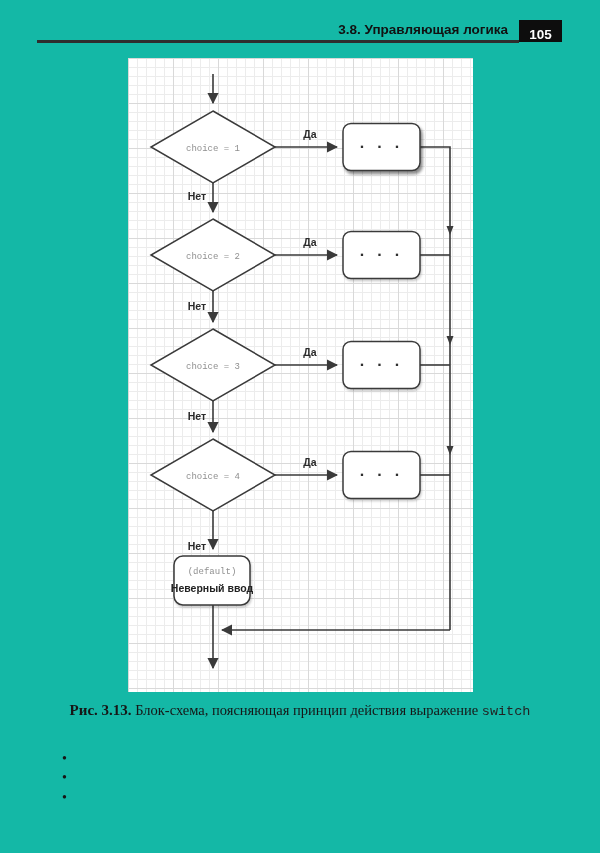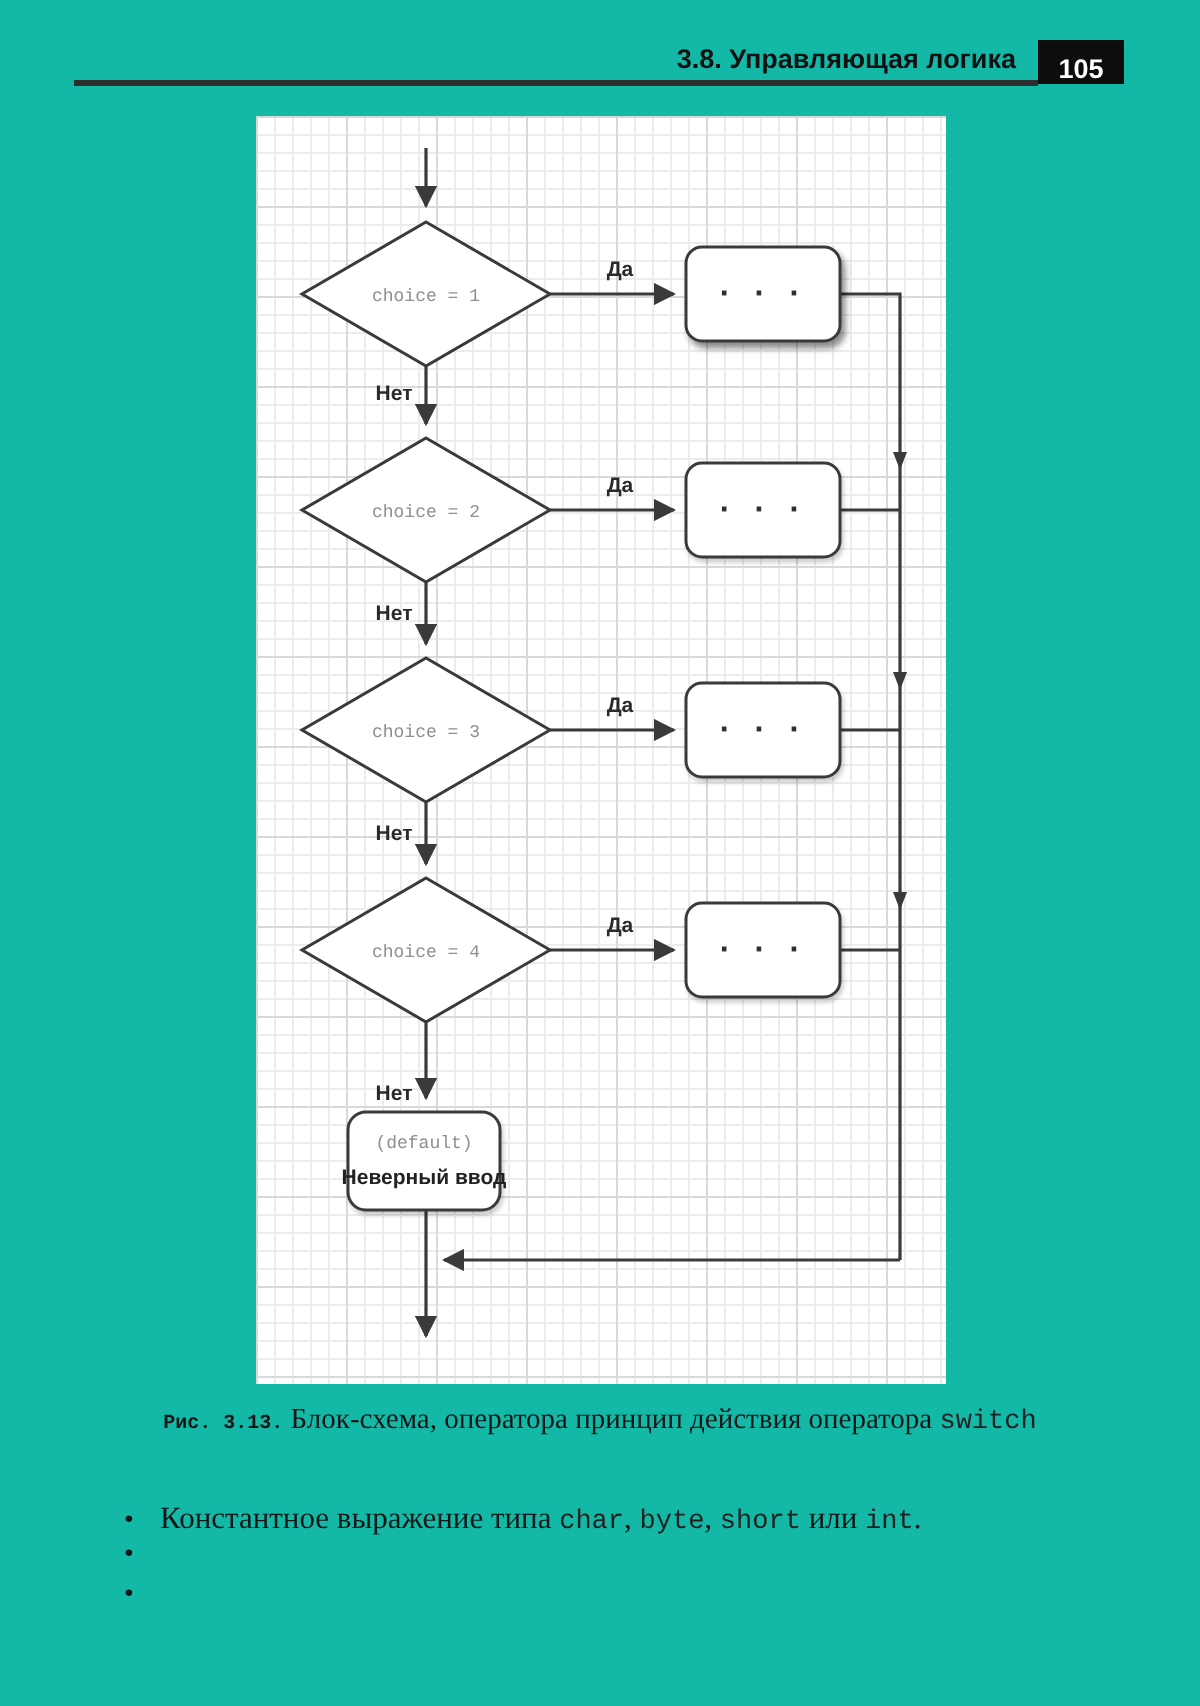--- a/index.html
+++ b/index.html
@@ -39,21 +39,21 @@
   .fc-arrowhead{fill:#3a3a3a;}
   .t-cond{font-family:"Liberation Mono","DejaVu Sans Mono",monospace;font-size:9px;fill:#8f8f8f;}
   .t-branch{font-family:"Liberation Sans",sans-serif;font-size:10.5px;font-weight:bold;fill:#2a2a2a;}
   .t-dots{font-family:"DejaVu Sans",sans-serif;font-size:13px;font-weight:bold;fill:#2f2f2f;letter-spacing:4px;}
   .t-node-label{font-family:"Liberation Sans",sans-serif;font-size:10.5px;font-weight:bold;fill:#222;}
   
   .caption{
     position:absolute;left:0;top:702px;width:600px;text-align:center;
     font-size:14.5px;color:#161616;
   }
-  .caption .cap-label{font-family:Liberation Mono, monospace;font-weight:bold;font-size:10px;}
+  .caption .cap-label{font-family:Liberation Serif, serif;font-weight:bold;font-size:15px;}
   .code{font-family:"Liberation Mono","DejaVu Sans Mono",monospace;font-size:13.5px;color:#222;text-align:center;}
   .para{position:absolute;left:58px;top:729px;width:500px;font-size:15.5px;color:#161616;}
   .bullets{position:absolute;left:62px;top:751px;width:500px;}
   .bullet-row{display:flex;align-items:baseline;height:19.3px;font-size:15.5px;color:#161616;}
   .bullet-dot{width:18px;flex:0 0 18px;font-size:14px;}
 </style>
 </head>
 <body>
 
 <div class="page">
@@ -121,28 +121,27 @@
       <rect class="fc-shape shadow-soft" x="215" y="393.5" width="77" height="47" rx="8"></rect>
       <text class="t-dots" x="253.5" y="421" text-anchor="middle">· · ·</text>
 
       <rect class="fc-shape shadow-soft" x="46" y="498" width="76" height="49" rx="9"></rect>
       <text class="t-cond" x="84" y="516" text-anchor="middle">(default)</text>
       <text class="t-node-label" x="84" y="534" text-anchor="middle">Неверный ввод</text>
     </svg>
   </div>
 
   <div class="caption">
-    <span class="cap-label">Рис. 3.13.</span><span> Блок-схема, оператора принцип действия оператора </span><span class="code">switch</span>
+    <span class="cap-label">Рис. 3.13.</span><span> Блок-схема, поясняющая принцип действия выражение </span><span class="code">switch</span>
   </div>
 
 
   <div class="bullets">
     <div class="bullet-row">
       <span class="bullet-dot">•</span>
-      <span><span>Константное выражение типа </span><span class="code">char</span><span>, </span><span class="code">byte</span><span>, </span><span class="code">short</span><span> или </span><span class="code">int</span><span>.</span></span>
     </div>
     <div class="bullet-row">
       <span class="bullet-dot">•</span>
     </div>
     <div class="bullet-row">
       <span class="bullet-dot">•</span>
     </div>
   </div>
 
 </div>

